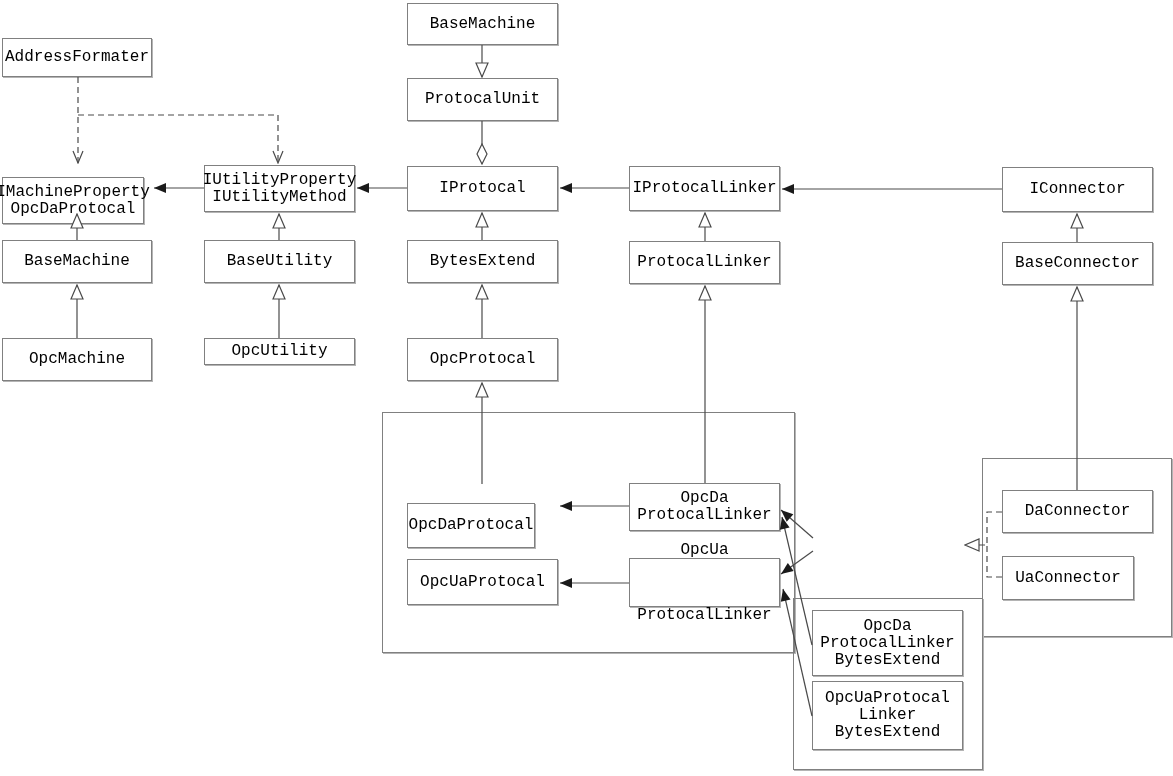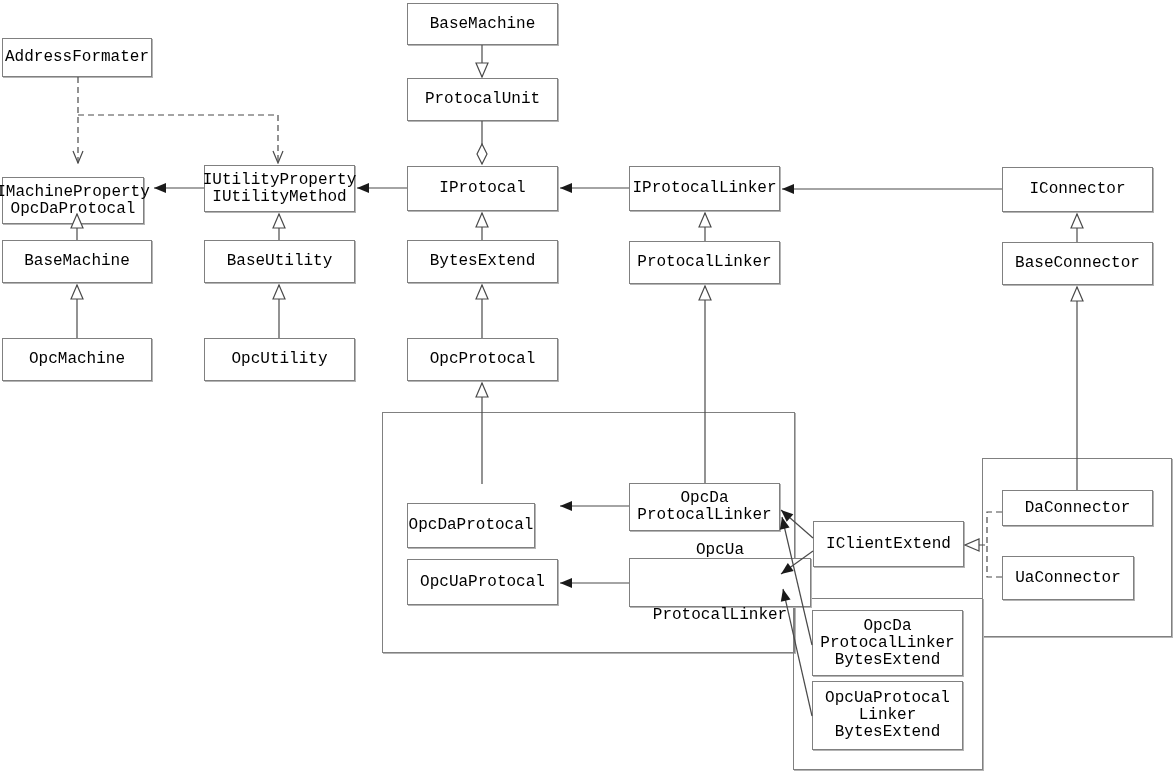--- a/index.html
+++ b/index.html
@@ -85,44 +85,41 @@
     </div>
     <div class="node" style="left: 629px; top: 241px; width: 151px; height: 43px;">
       <div>ProtocalLinker</div>
     </div>
     <div class="node" style="left: 1002px; top: 242px; width: 151px; height: 43px;">
       <div>BaseConnector</div>
     </div>
     <div class="node" style="left: 2px; top: 338px; width: 150px; height: 43px;">
       <div>OpcMachine</div>
     </div>
-    <div class="node" style="left: 204px; top: 338px; width: 151px; height: 43px;">
+    <div class="node" style="left: 204px; top: 338px; width: 151px; height: 27px;">
       <div>OpcUtility</div>
     </div>
     <div class="node" style="left: 407px; top: 338px; width: 151px; height: 43px;">
       <div>OpcProtocal</div>
     </div>
     <div class="node" style="left: 407px; top: 484px; width: 128px; height: 45px; margin-top: 19px;">
       <div>OpcDaProtocal</div>
     </div>
     <div class="node" style="left: 629px; top: 483px; width: 151px; height: 48px;">
       <div>OpcDa</div>
       <div>ProtocalLinker</div>
     </div>
     <div class="node" style="left: 407px; top: 559px; width: 151px; height: 46px;">
       <div>OpcUaProtocal</div>
     </div>
-    <div class="node" style="left: 629px; top: 558px; width: 182px; height: 49px; gap: 48px;">
+    <div class="node" style="left: 629px; top: 558px; width: 151px; height: 49px; gap: 48px;">
       <div>OpcUa</div>
       <div>ProtocalLinker</div>
     </div>
-    <div class="node" style="left: 813px; top: 521px; width: 151px; height: 46px;">
-      <div>IClientExtend</div>
-    </div>
-    <div class="node" style="left: 1002px; top: 490px; width: 151px; height: 36px;">
+    <div class="node" style="left: 1002px; top: 490px; width: 151px; height: 43px;">
       <div>DaConnector</div>
     </div>
     <div class="node" style="left: 1002px; top: 556px; width: 132px; height: 44px;">
       <div>UaConnector</div>
     </div>
     <div class="node" style="left: 812px; top: 610px; width: 151px; height: 66px;">
       <div>OpcDa</div>
       <div>ProtocalLinker</div>
       <div>BytesExtend</div>
     </div>

